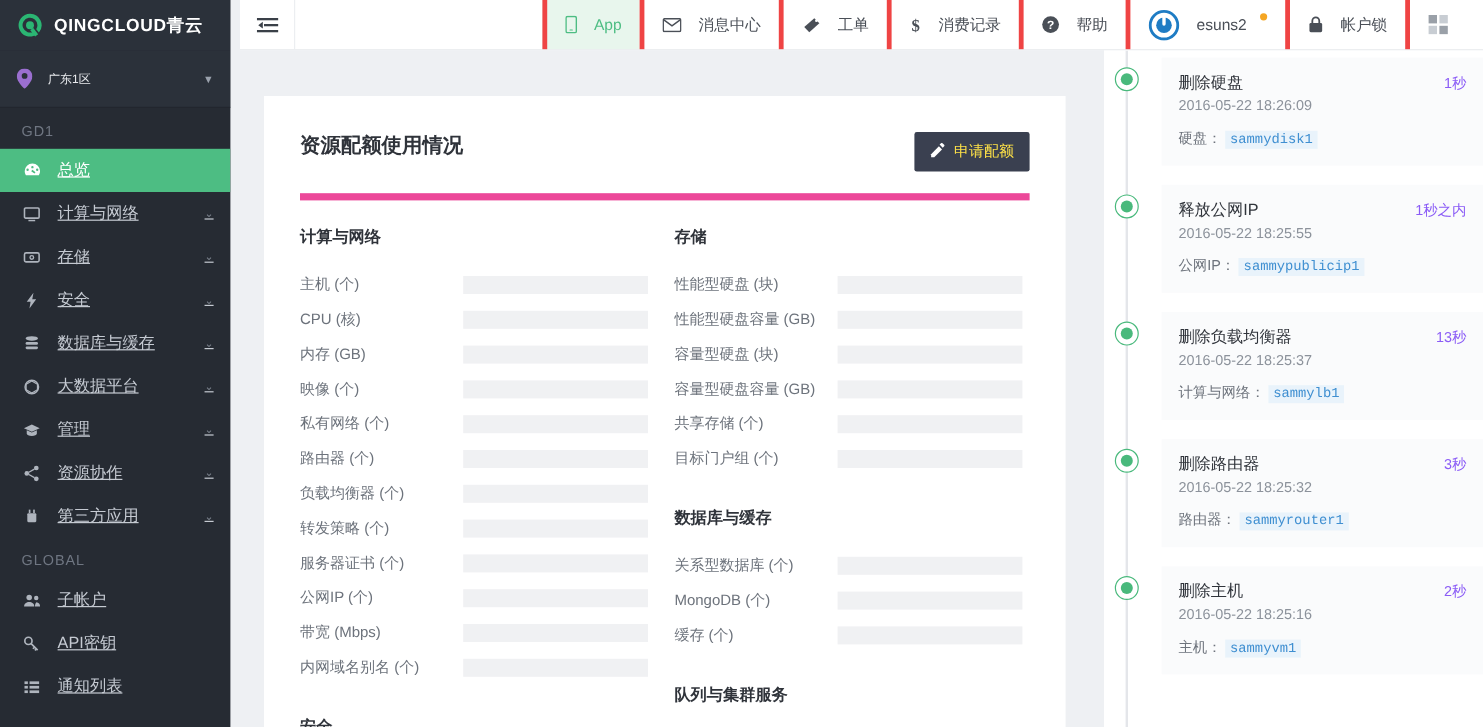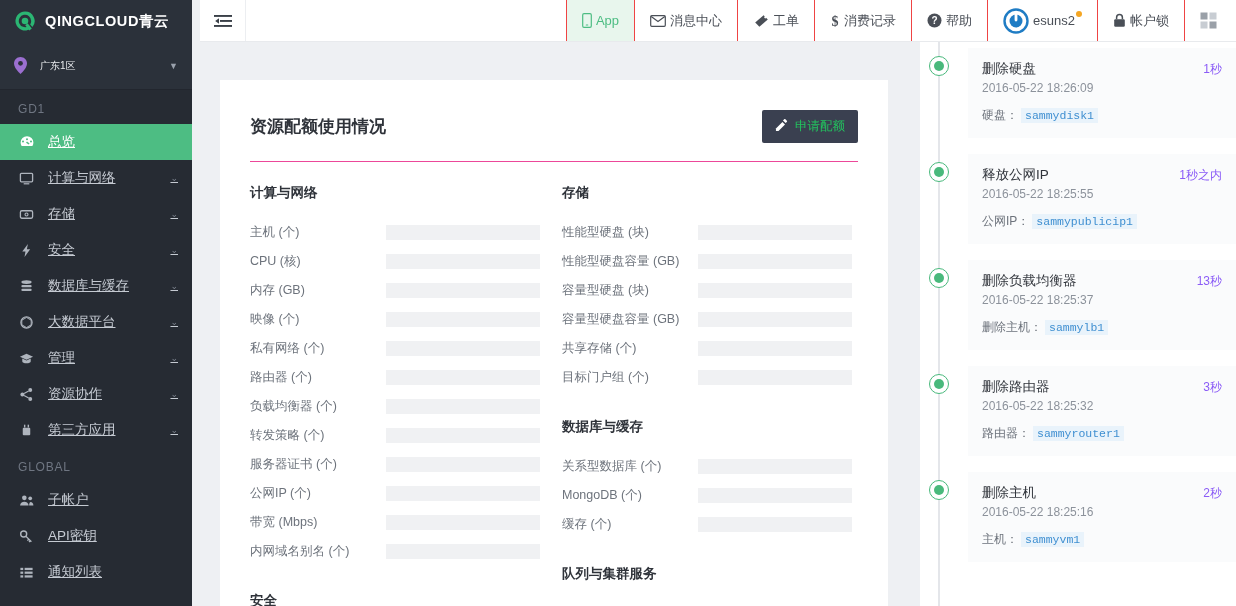--- a/index.html
+++ b/index.html
@@ -61,22 +61,22 @@
     width: 1036px; height: 42px;
     background: #ffffff; display: flex; align-items: stretch;
     border-bottom: 1px solid #e8eaed;
   }
   .collapse-btn {
     width: 46px; display: flex; align-items: center; justify-content: center;
     border-right: 1px solid #eceef1; cursor: pointer;
   }
   .topbar-spacer { flex: 1; }
   .top-item {
-    display: flex; align-items: center; gap: 4px;
-    padding: 0 15px; border-left: 1px solid #ef4444;
+    display: flex; align-items: center; gap: 14px;
+    padding: 0 15px; border-left: 4px solid #ef4444;
     font-size: 13px; color: #4a4f57; cursor: pointer; white-space: nowrap;
   }
   .top-item.highlight { background: #e8f6ed; color: #4dbd83; }
   .top-item .ti-icon { display: flex; align-items: center; }
   .top-item .badge-dot {
     width: 6px; height: 6px; border-radius: 50%;
     background: #f5a623; align-self: flex-start; margin-top: 11px; margin-left: -3px;
   }
 
   
@@ -84,27 +84,27 @@
     position: absolute; left: 200px; top: 42px;
     width: 720px; height: 564px;
     background: #eef0f3; overflow: hidden;
   }
   .card {
     position: absolute; left: 20px; top: 38px;
     width: 668px; background: #ffffff;
     padding: 0 30px 20px 30px;
   }
   .card-head {
-    display: flex; align-items: center; justify-content: space-between;
-    padding: 30px 0 18px 0; border-bottom: 1px solid #ec4899;
+    display: flex; justify-content: space-between;
+    padding: 30px 0 18px 0; border-bottom: 6px solid #ec4899;
   }
   .card-title { font-size: 17px; font-weight: bold; color: #2f333a; }
   .quota-btn {
     display: flex; align-items: center; gap: 7px;
-    background: #3a4050; color: #22c55e;
+    background: #3a4050; color: #fde047;
     font-size: 12.5px; padding: 8px 13px; border: none;
     cursor: pointer; border-radius: 2px;
   }
   .cols { display: flex; padding-top: 22px; }
   .col { width: 50%; }
   .col-right { padding-left: 8px; }
   .sec-title {
     font-size: 13.5px; font-weight: bold; color: #2f333a;
     margin: 0 0 16px 0;
   }
@@ -598,21 +598,21 @@
             <div class="act-dot-core"></div>
           </div>
       </div>
       <div class="act-card">
         <div class="act-head">
           <span class="act-title">删除负载均衡器</span>
           <span class="act-dur">13秒</span>
         </div>
         <div class="act-time">2016-05-22 18:25:37</div>
         <div class="act-meta">
-          <span>删除主机：</span><span class="res-name">sammylb1</span>
+          <span>计算与网络：</span><span class="res-name">sammylb1</span>
         </div>
       </div>
     </div>
     <div class="act-gap"></div>
 
     <div class="act-item">
       <div class="act-dot-wrap">
         <div class="act-dot-ring">
             <div class="act-dot-core"></div>
           </div>

